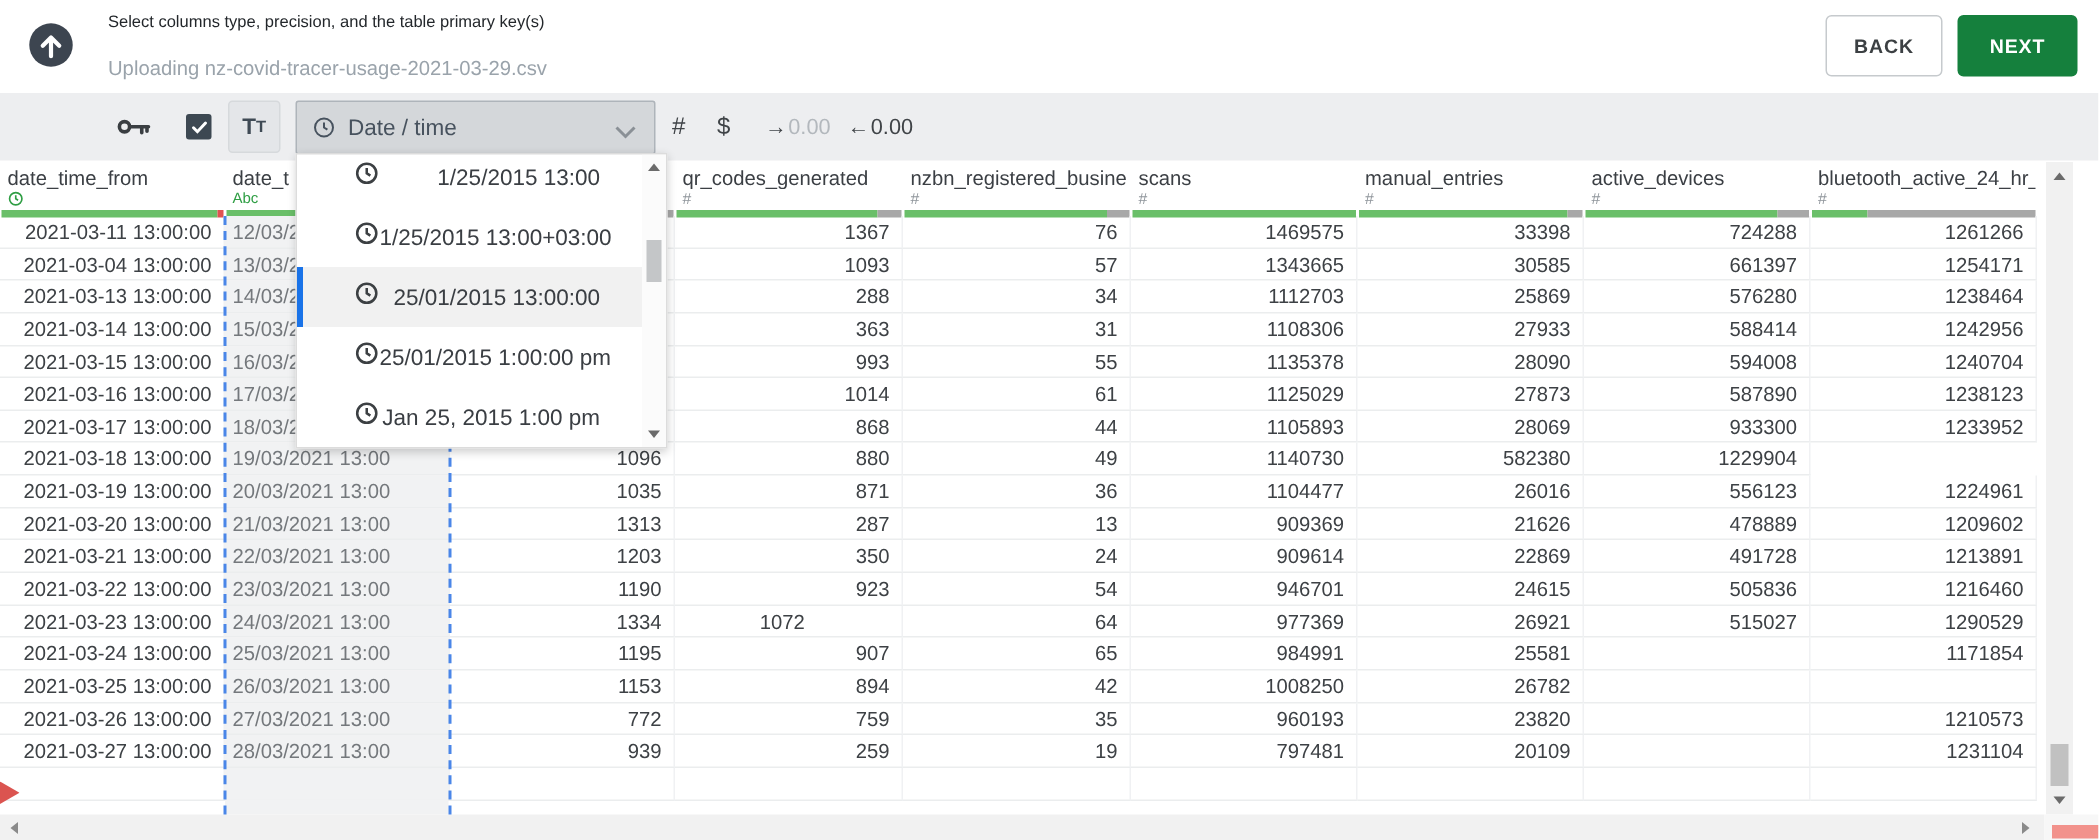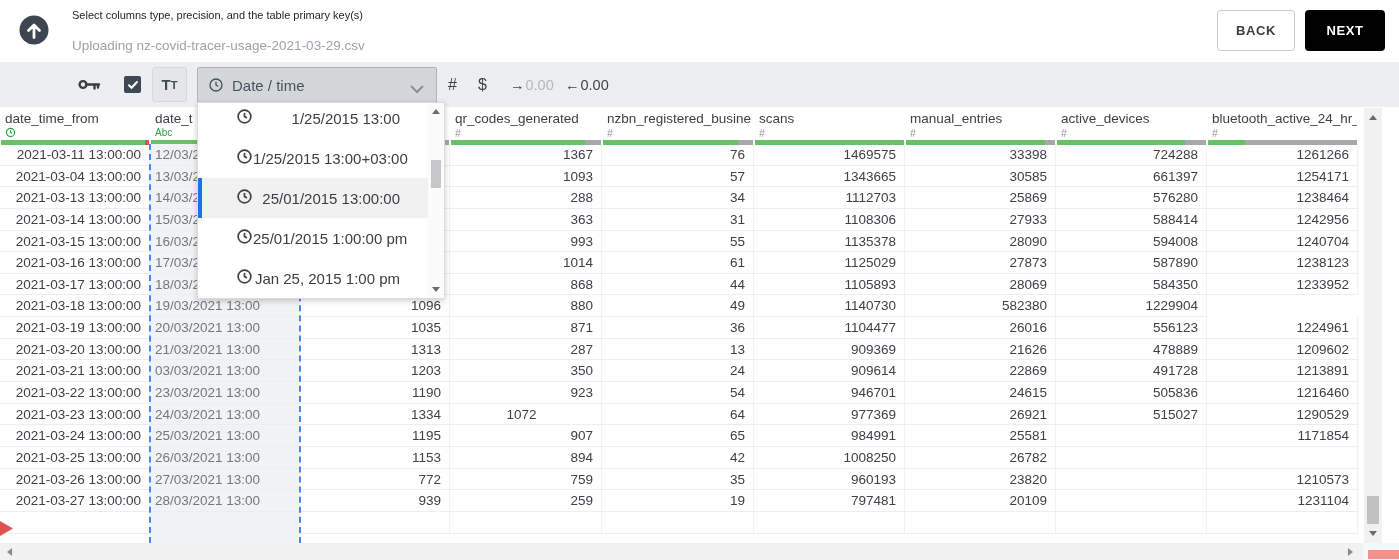--- a/index.html
+++ b/index.html
@@ -79,21 +79,21 @@
   <div class="app-header">
     <span class="upload-badge">
       <svg width="32" height="32" viewBox="0 0 32 32">
         <circle cx="16" cy="16" r="14.5" fill="#3d4550"></circle>
         <path d="M16 23.5V12 M16 11l-5.5 5.5 M16 11l5.5 5.5" stroke="#fff" stroke-width="2.8" fill="none" stroke-linecap="round"></path>
       </svg>
     </span>
     <div class="page-title">Select columns type, precision, and the table primary key(s)</div>
     <div class="page-subtitle">Uploading nz-covid-tracer-usage-2021-03-29.csv</div>
     <div class="btn btn-back">BACK</div>
-    <div class="btn btn-next" id="next-btn" style="background: #000000;">NEXT</div>
+    <div class="btn btn-next" id="next-btn" style="background: #15803d;">NEXT</div>
   </div>
 
   <div class="toolbar">
     <span class="tb-item" style="left:78px;">
       <svg width="23" height="15" viewBox="0 0 23 15" fill="none" stroke="#3a3e42" stroke-width="2.4" stroke-linecap="round">
         <circle cx="5" cy="7.5" r="3.4"></circle>
           <path d="M8.6 7.5h12.4 M16.5 7.5v4 M20 7.5v3"></path>
       </svg>
     </span>
     <span class="checkbox">
@@ -273,21 +273,21 @@
         <div class="td right" style="width: 151px;">1238123</div>
       </div>
       <div class="tr">
         <div class="td right" style="width: 150px;">2021-03-17 13:00:00</div>
         <div class="td left selcell" style="width: 150px;">18/03/2021 13:00</div>
         <div class="td right" style="width: 150px;"></div>
         <div class="td right" style="width: 152px;">868</div>
         <div class="td right" style="width: 152px;">44</div>
         <div class="td right" style="width: 151px;">1105893</div>
         <div class="td right" style="width: 151px;">28069</div>
-        <div class="td right" style="width: 151px;">584350</div>
+        <div class="td right" style="width: 151px;">933300</div>
         <div class="td right" style="width: 151px;">1233952</div>
       </div>
       <div class="tr">
         <div class="td right" style="width: 150px;">2021-03-18 13:00:00</div>
         <div class="td left selcell" style="width: 150px;">19/03/2021 13:00</div>
         <div class="td right" style="width: 150px;">1096</div>
         <div class="td right" style="width: 152px;">880</div>
         <div class="td right" style="width: 152px;">49</div>
         <div class="td right" style="width: 151px;">1140730</div>
         <div class="td right" style="width: 151px;">582380</div>
@@ -310,21 +310,21 @@
         <div class="td right" style="width: 150px;">1313</div>
         <div class="td right" style="width: 152px;">287</div>
         <div class="td right" style="width: 152px;">13</div>
         <div class="td right" style="width: 151px;">909369</div>
         <div class="td right" style="width: 151px;">21626</div>
         <div class="td right" style="width: 151px;">478889</div>
         <div class="td right" style="width: 151px;">1209602</div>
       </div>
       <div class="tr">
         <div class="td right" style="width: 150px;">2021-03-21 13:00:00</div>
-        <div class="td left selcell" style="width: 150px;">03/03/2021 13:00</div>
+        <div class="td left selcell" style="width: 150px;">22/03/2021 13:00</div>
         <div class="td right" style="width: 150px;">1203</div>
         <div class="td right" style="width: 152px;">350</div>
         <div class="td right" style="width: 152px;">24</div>
         <div class="td right" style="width: 151px;">909614</div>
         <div class="td right" style="width: 151px;">22869</div>
         <div class="td right" style="width: 151px;">491728</div>
         <div class="td right" style="width: 151px;">1213891</div>
       </div>
       <div class="tr">
         <div class="td right" style="width: 150px;">2021-03-22 13:00:00</div>

